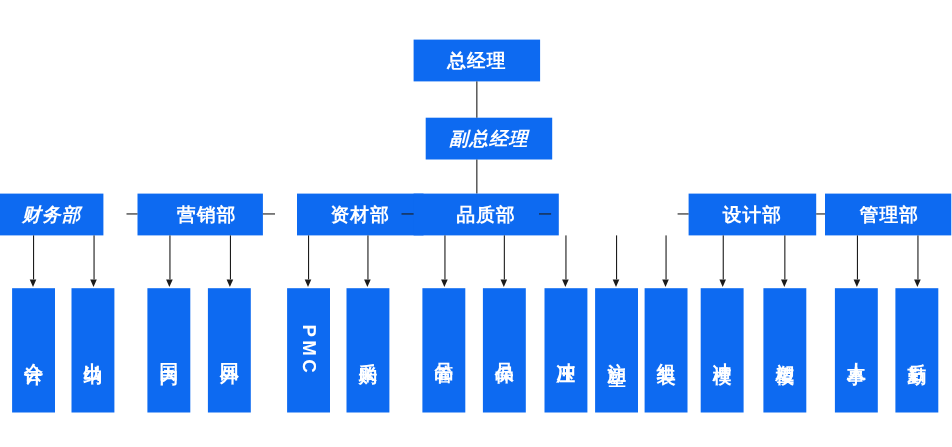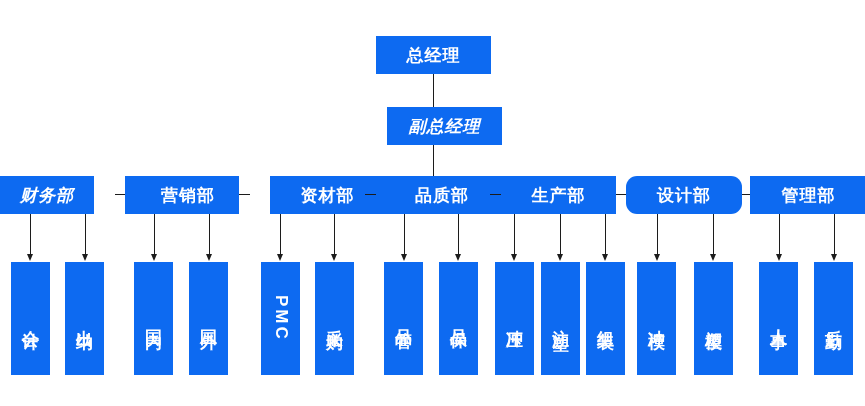--- a/index.html
+++ b/index.html
@@ -36,22 +36,21 @@
 
   <div class="box hbox" style="left:387px; top:107px; width:115px;font-style:italic;">副总经理</div>
 
   <div class="line vline" style="left:433px; top:74px;  height:33px;"></div>
   <div class="line vline" style="left:433px; top:145px; height:31px;"></div>
 
   <div class="box hbox" style="left:0px;   top:176px; width:94px;font-style:italic;">财务部</div>
   <div class="box hbox" style="left:125px; top:176px; width:114px;padding-left:12px;">营销部</div>
   <div class="box hbox" style="left:250px; top:176px; width:115px;margin-left:20px;">资材部</div>
   <div class="box hbox" style="left:376px; top:176px; width:132px;">品质部</div>
-  <div class="box hbox" style="left:501px; top:176px; width:115px;">生产部</div>
-  <div class="box hbox" style="left:626px; top:176px; width:116px;border-radius:11px;">设计部</div>
+  <div class="box hbox" style="left:626px; top:176px; width:116px;">设计部</div>
   <div class="box hbox" style="left:750px; top:176px; width:117px;">管理部</div>
 
   <div class="line hline" style="left:115px; top:194px; width:10px;"></div>
   <div class="line hline" style="left:239px; top:194px; width:11px;"></div>
   <div class="line hline" style="left:365px; top:194px; width:11px;"></div>
   <div class="line hline" style="left:490px; top:194px; width:11px;"></div>
   <div class="line hline" style="left:616px; top:194px; width:10px;"></div>
   <div class="line hline" style="left:742px; top:194px; width:8px;"></div>
 
   <div class="arrow" style="left:30px;"></div>

